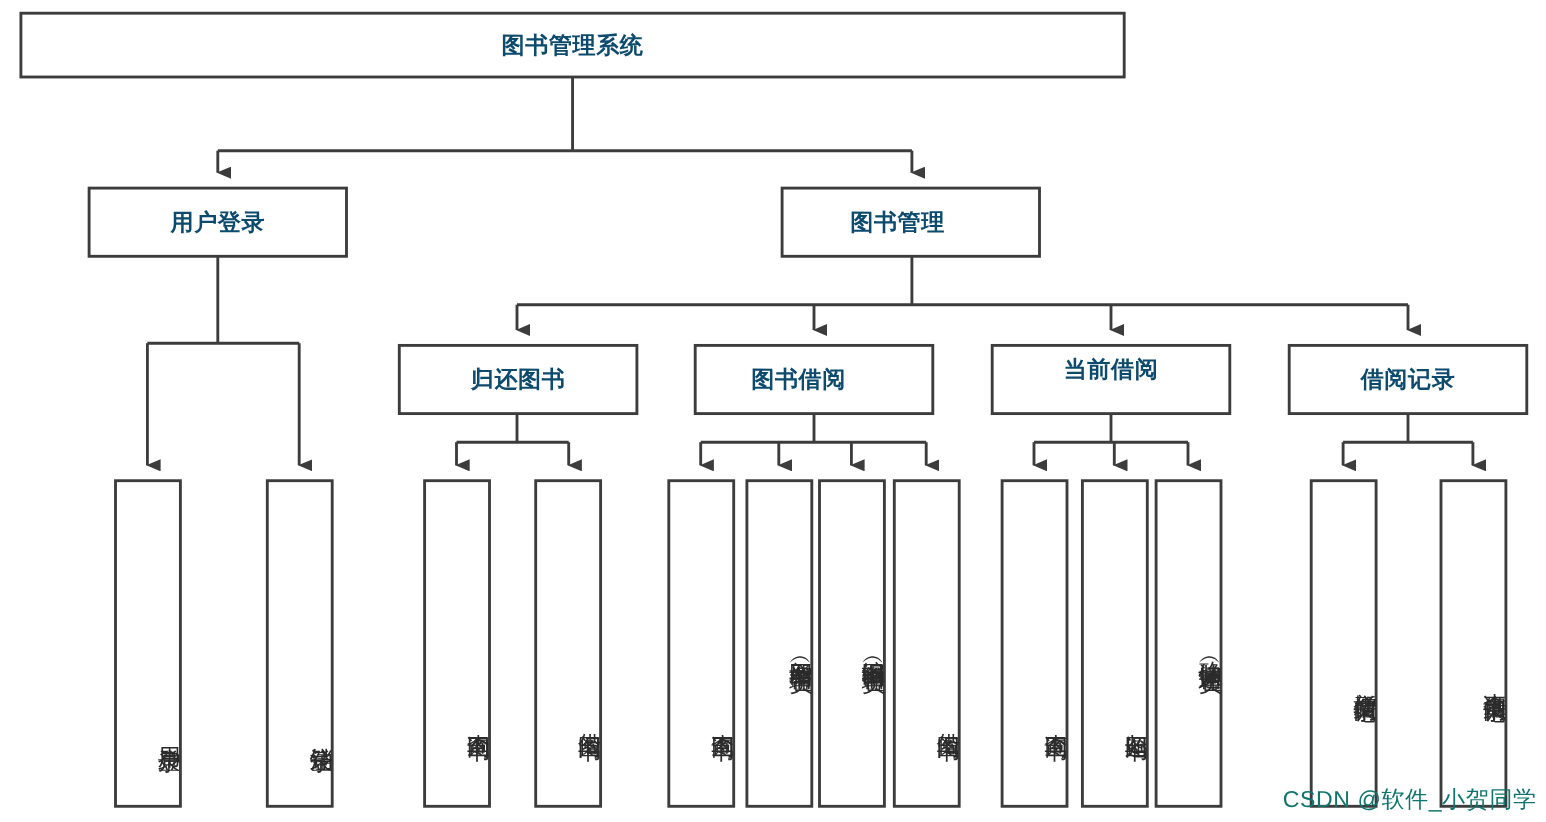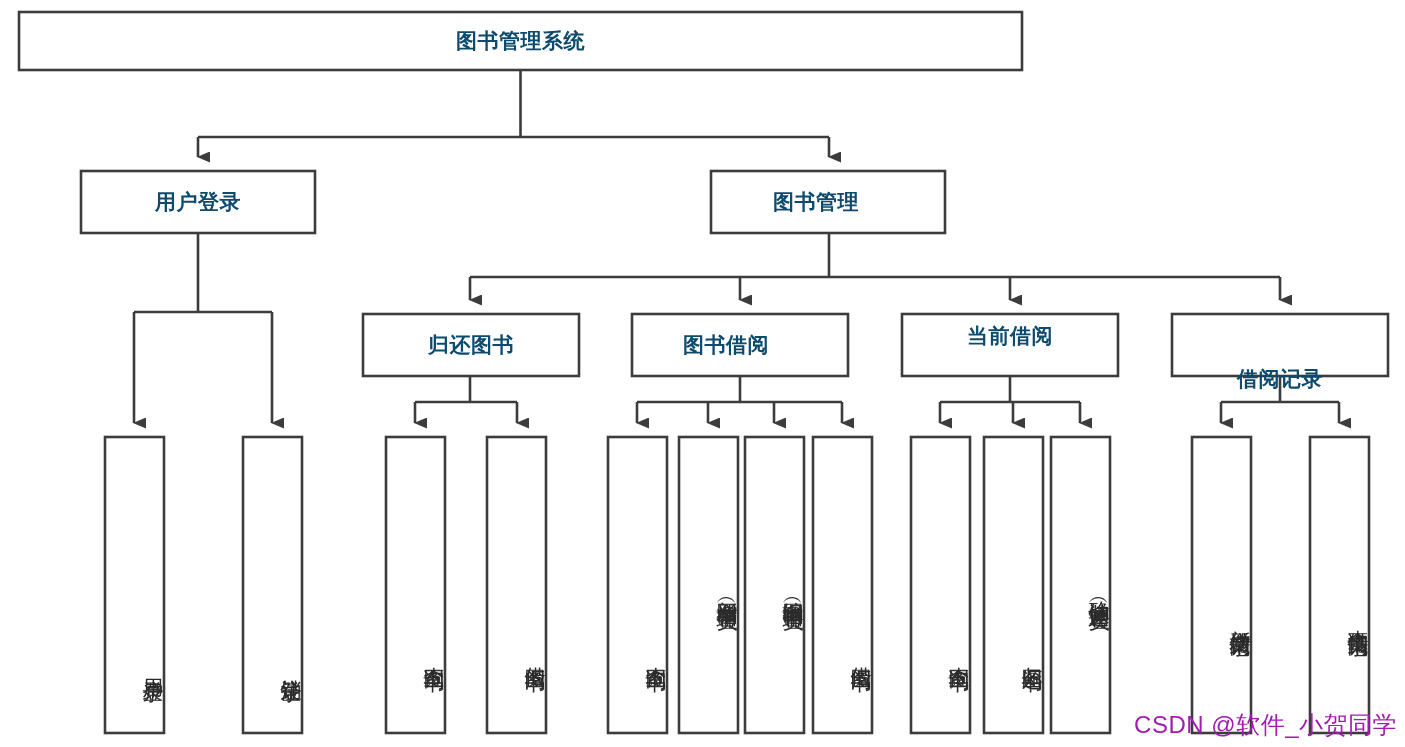--- a/index.html
+++ b/index.html
@@ -62,22 +62,22 @@
     letter-spacing: 0.5px;
     white-space: nowrap;
     pointer-events: none;
     font-weight: bold;
   }
   .watermark {
     position: absolute;
     right: 8px;
     bottom: 6px;
     font-family: "Liberation Sans", "DejaVu Sans", sans-serif;
-    font-size: 24px;
-    color: #a21caf;
+    font-size: 21px;
+    color: #0f766e;
     letter-spacing: 0.5px;
     white-space: nowrap;
     pointer-events: none;
   }
 </style>
 </head>
 <body>
 
 <svg id="diagram" viewBox="0 0 1405 747" xmlns="http://www.w3.org/2000/svg">
   <defs>
@@ -170,21 +170,21 @@
 </svg>
 
 <div class="htext-wrap" style="left:19px; top:12px; width:1003px; height:58px;">图书管理系统</div>
 
 <div class="htext-wrap" style="left:81px; top:171px; width:234px; height:62px;">用户登录</div>
 <div class="htext-wrap" style="left:711px; top:171px; width:210px; height:62px;">图书管理</div>
 
 <div class="htext-wrap" style="left:363px; top:314px; width:216px; height:62px;">归还图书</div>
 <div class="htext-wrap" style="left:632px; top:314px; width:188px; height:62px;">图书借阅</div>
 <div class="htext-wrap" style="left:902px; top:314px; width:216px; height:44px;">当前借阅</div>
-<div class="htext-wrap" style="left:1172px; top:314px; width:216px; height:62px;margin-top:34px;">借阅记录</div>
+<div class="htext-wrap" style="left:1172px; top:314px; width:216px; height:62px;">借阅记录</div>
 
 <div class="vtext-wrap" style="left:105px; top:437px; width:59px; height:296px; padding-top:80px;">用户登录</div>
 <div class="vtext-wrap" style="left:243px; top:437px; width:59px; height:296px; padding-top:80px;">注销登录</div>
 <div class="vtext-wrap" style="left:386px; top:437px; width:59px; height:296px; padding-top:68px;">查询图书</div>
 <div class="vtext-wrap" style="left:487px; top:437px; width:59px; height:296px; padding-top:68px;">借阅图书</div>
 <div class="vtext-wrap" style="left:608px; top:437px; width:59px; height:296px; padding-top:68px;">查询图书</div>
 <div class="vtext-wrap" style="left:679px; top:437px; width:59px; height:296px; padding-top:6px;">新增图书（管理员）</div>
 <div class="vtext-wrap" style="left:745px; top:437px; width:59px; height:296px; padding-top:6px;">编辑图书（管理员）</div>
 <div class="vtext-wrap" style="left:813px; top:437px; width:59px; height:296px; padding-top:68px;">借阅图书</div>
 <div class="vtext-wrap" style="left:911px; top:437px; width:59px; height:296px; padding-top:68px;">查询图书</div>

